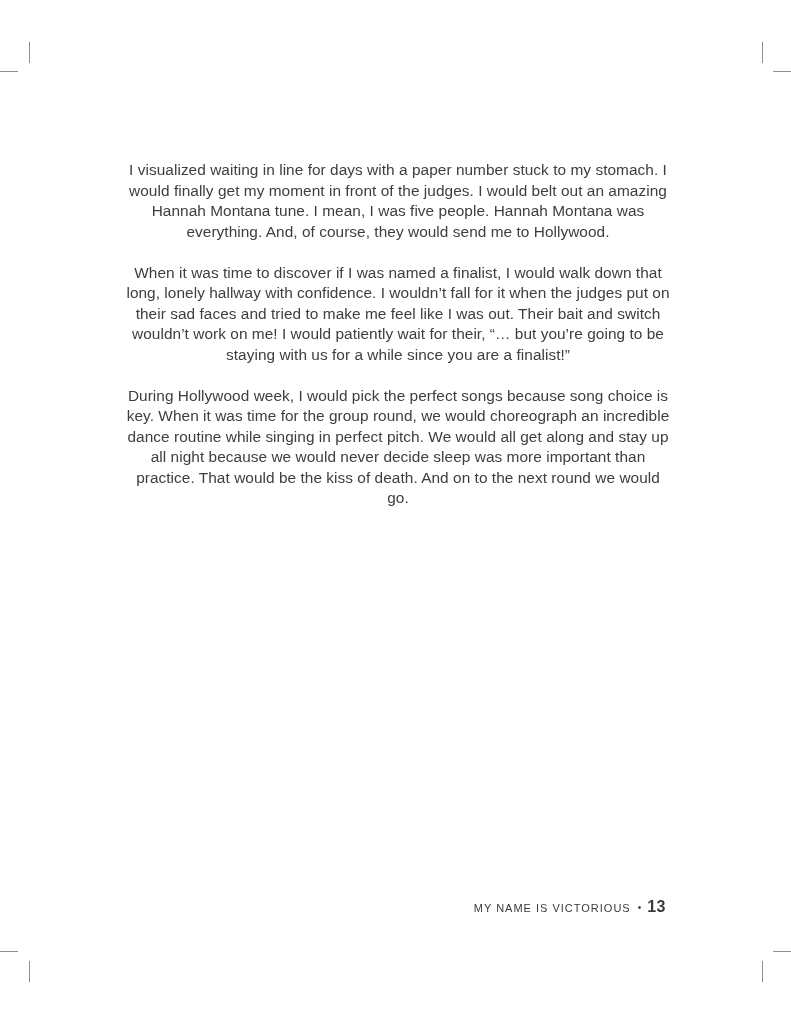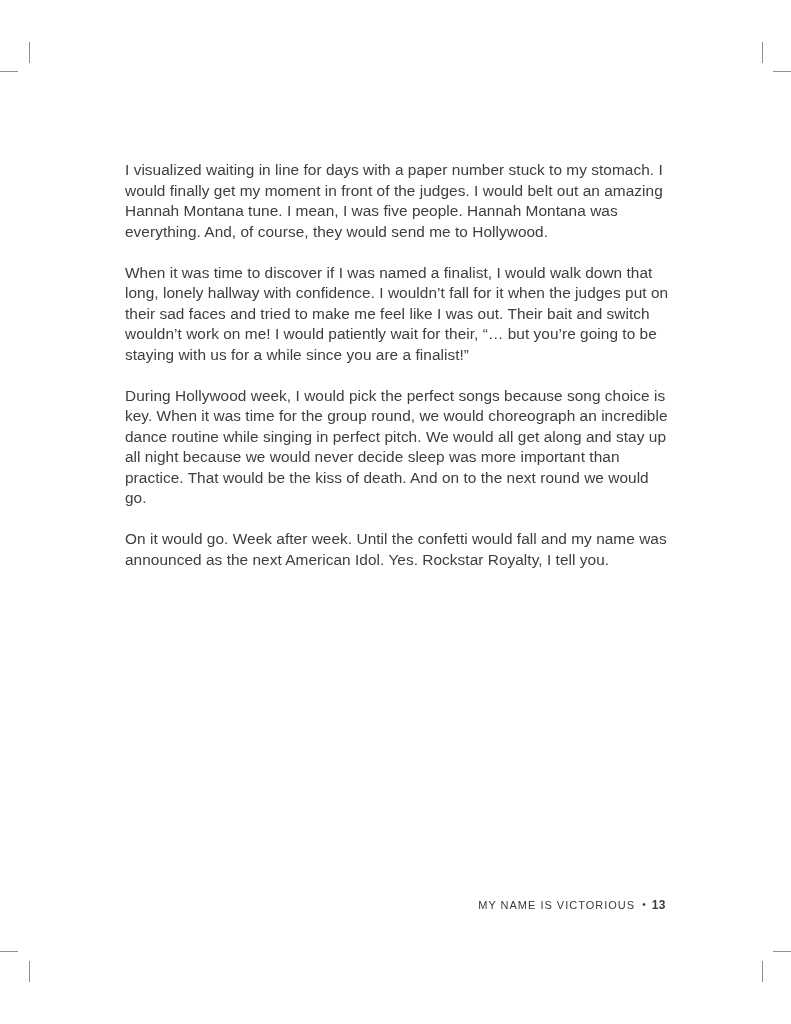--- a/index.html
+++ b/index.html
@@ -38,41 +38,42 @@
     top: 160px;
     width: 546px;
     color: #3e3e40;
     font-size: 15.4px;
     line-height: 20.5px;
     letter-spacing: 0.05px;
     text-align: left;
   }
   .text-block p {
     margin: 0 0 20.5px 0;
+    text-align: center;
   }
 
   
   .page-footer {
     position: absolute;
     right: 125px;
     top: 898px;
     color: #3a3a3c;
     font-size: 11px;
     letter-spacing: 1px;
     white-space: nowrap;
   }
   .page-footer .separator {
     display: inline-block;
     margin: 0 5px 0 7px;
     font-size: 10px;
     vertical-align: 1px;
   }
   .page-footer .page-number {
     font-weight: bold;
-    font-size: 12px;
+    font-size: 16px;
     letter-spacing: 0.5px;
   }
 </style>
 </head>
 <body>
 
 <div class="page">
 
   <div class="crop v tl-v"></div>
   <div class="crop h tl-h"></div>
@@ -80,20 +81,19 @@
   <div class="crop h tr-h"></div>
   <div class="crop h bl-h"></div>
   <div class="crop v bl-v"></div>
   <div class="crop h br-h"></div>
   <div class="crop v br-v"></div>
 
   <main class="text-block">
     <p>I visualized waiting in line for days with a paper number stuck to my stomach. I would finally get my moment in front of the judges. I would belt out an amazing Hannah Montana tune. I mean, I was five people. Hannah Montana was everything. And, of course, they would send me to Hollywood.</p>
     <p>When it was time to discover if I was named a finalist, I would walk down that long, lonely hallway with confidence. I wouldn’t fall for it when the judges put on their sad faces and tried to make me feel like I was out. Their bait and switch wouldn’t work on me! I would patiently wait for their, “… but you’re going to be staying with us for a while since you are a finalist!”</p>
     <p>During Hollywood week, I would pick the perfect songs because song choice is key. When it was time for the group round, we would choreograph an incredible dance routine while singing in perfect pitch. We would all get along and stay up all night because we would never decide sleep was more important than practice. That would be the kiss of death. And on to the next round we would go.</p>
-    <p>On it would go. Week after week. Until the confetti would fall and my name was announced as the next American Idol. Yes. Rockstar Royalty, I tell you.</p>
   </main>
 
   <footer class="page-footer">
     <span>MY NAME IS VICTORIOUS</span><span class="separator">•</span><span class="page-number">13</span>
   </footer>
 
 </div>
 
 </body></html>

